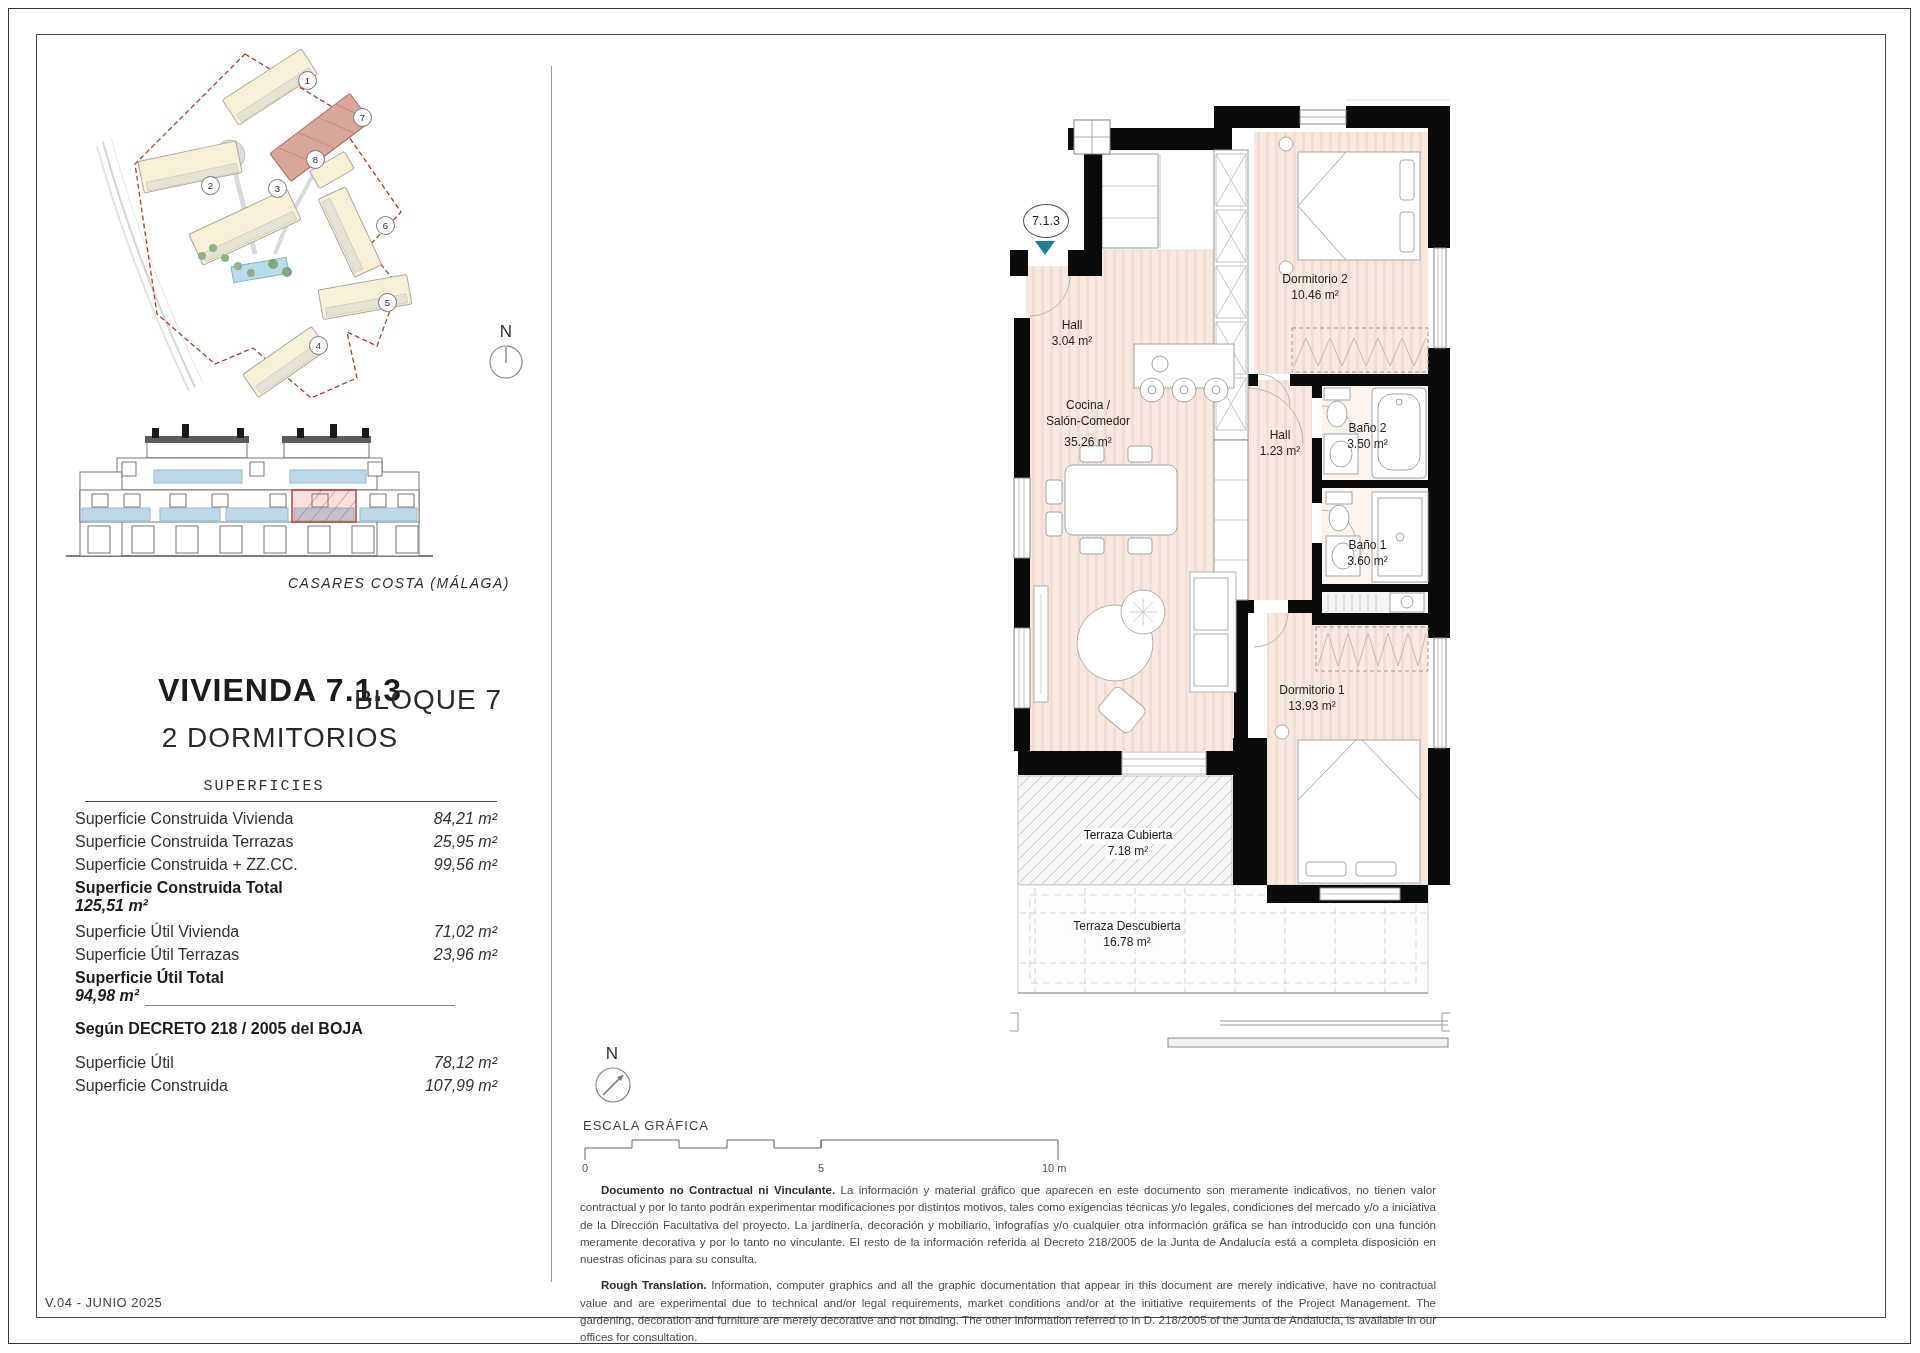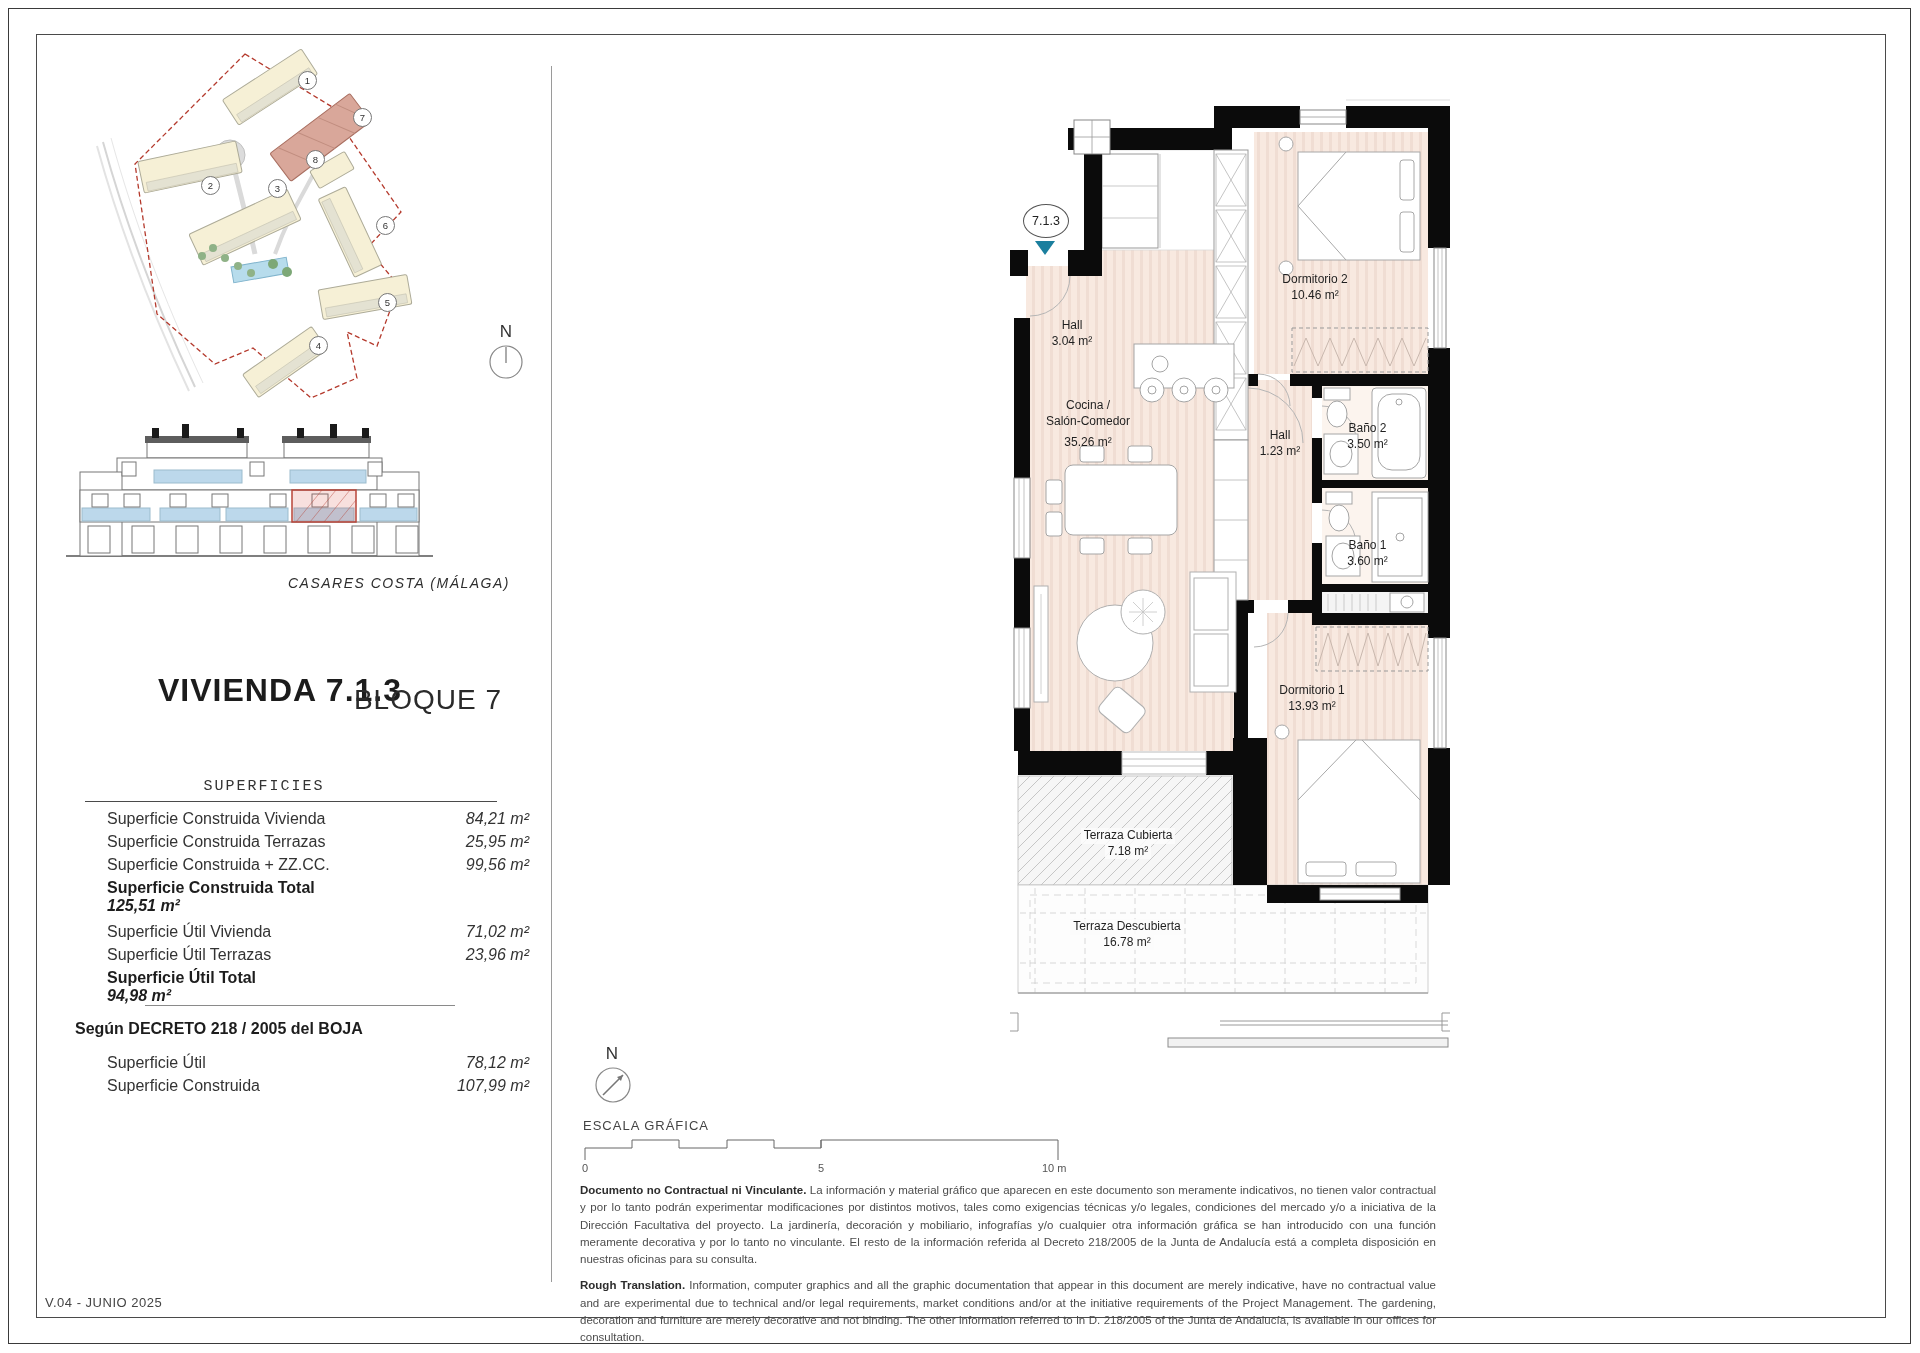--- a/index.html
+++ b/index.html
@@ -16,21 +16,21 @@
   #title{left:58px;top:628px;width:444px;text-align:center;font-size:32px;
          font-weight:bold;letter-spacing:1px;color:#1c1c1c;margin-top:44px;}
   #block-line{left:58px;top:684px;width:444px;text-align:right;font-size:28px;
               letter-spacing:1px;color:#2a2a2a;}
   #dorm-line{left:58px;top:722px;width:444px;text-align:center;font-size:28px;
              letter-spacing:1px;color:#2a2a2a;}
   #superficies{left:42px;top:778px;width:444px;text-align:center;font-size:15px;
                letter-spacing:2px;color:#333;font-family:Liberation Mono, monospace;}
   .rule1{left:85px;top:801px;width:412px;height:0;border-top:1.5px solid #4a4a4a;}
   .rule2{left:145px;top:1005px;width:310px;height:0;border-top:1px solid #8a8a8a;}
-  .stable{left:75px;width:422px;margin-left:32px;}
+  .stable{left:75px;width:422px;}
   .srow{display:flex;justify-content:space-between;align-items:baseline;
         height:23px;font-size:16px;color:#333;}
   .srow .val{font-style:italic;}
   .srow.total{font-weight:bold;color:#1d1d1d;flex-direction:column;}
   #decree-head{left:75px;top:1020px;width:422px;font-size:16px;font-weight:bold;color:#1d1d1d;}
   #version{left:45px;top:1295px;font-size:13px;color:#444;letter-spacing:.5px;}
   
   .north-n{text-align:center;font-size:17px;color:#333;}
   
   .room-label{position:absolute;text-align:center;font-size:12px;color:#1f1f1f;line-height:1.3;}
@@ -41,21 +41,21 @@
            justify-content:center;font-size:12.5px;color:#222;}
   #balloon-tri{left:1035px;top:241px;width:0;height:0;border-left:10px solid transparent;
                border-right:10px solid transparent;border-top:14px solid #1b7f9e;}
   .bnum{position:absolute;width:17px;height:17px;border:1px solid #777;border-radius:50%;
         background:#fff;font-size:9.5px;color:#333;display:flex;align-items:center;
         justify-content:center;}
   
   #disclaimer{left:580px;top:1182px;width:856px;font-size:11.5px;line-height:1.5;
               color:#4c4c4c;text-align:justify;}
   #disclaimer p{margin:0 0 9px 0;}
-  #disclaimer b{color:#2d2d2d;}
+  #disclaimer b{color:#2d2d2d;margin-left:21px;}
   #escala-label{left:583px;top:1118px;font-size:13px;letter-spacing:1px;color:#444;}
 </style>
 </head>
 <body>
 
 <div id="page">
 
   <div class="abs" id="outer-frame"></div>
   <div class="abs" id="inner-frame"></div>
   <div class="abs" id="divider"></div>
@@ -181,20 +181,21 @@
     <g>
       <rect x="230" y="70" width="64" height="32" fill="rgba(217,85,70,0.18)" stroke="#b8453a" stroke-width="1.5"></rect>
       <path d="M234,102 L260,70 M248,102 L274,70 M262,102 L288,70 M276,102 L294,80" stroke="rgba(184,69,58,0.45)" stroke-width="1"></path>
     </g>
   </svg>
 
   <div class="abs" id="caption">CASARES COSTA (MÁLAGA)</div>
 
   <div class="abs" id="title">VIVIENDA 7.1.3</div>
   <div class="abs" id="block-line">BLOQUE 7</div>
+  <div class="abs" id="dorm-line">2 DORMITORIOS</div>
   <div class="abs" id="superficies">SUPERFICIES</div>
   <div class="abs rule1"></div>
 
   <div class="abs stable" style="top:810px">
     <div class="srow">
       <span class="lbl">Superficie Construida Vivienda</span>
       <span class="val">84,21 m²</span>
     </div>
     <div class="srow">
       <span class="lbl">Superficie Construida Terrazas</span>

